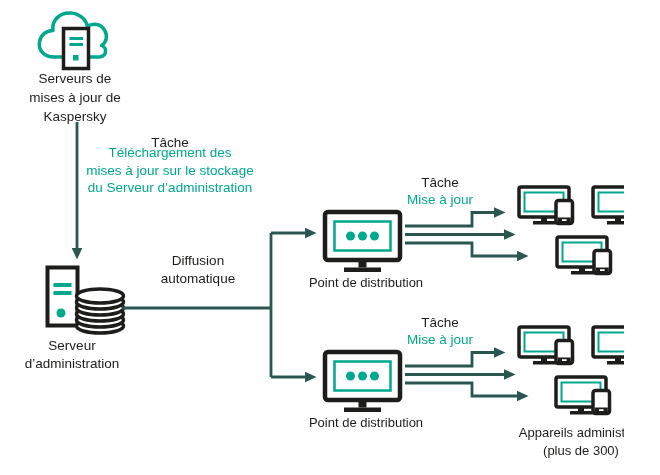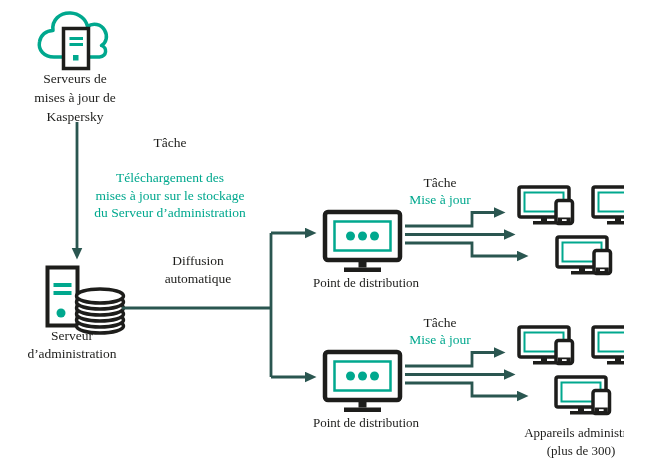--- a/index.html
+++ b/index.html
@@ -4,21 +4,21 @@
 <style>
   :root{
     --teal:#00a88e;
     --dark-line:#2a5650;
     --ink:#1d1d1b;
     --bg:#ffffff;
   }
   html,body{margin:0;padding:0;background:var(--bg);}
   #canvas{
     position:relative;width:624px;height:475px;background:var(--bg);
-    font-family:Liberation Serif, serif;color:var(--ink);overflow:hidden;
+    font-family:Liberation Sans, sans-serif;color:var(--ink);overflow:hidden;
   }
   #gfx{position:absolute;left:0;top:0;}
   .lbl{
     position:absolute;text-align:center;white-space:pre-line;
     font-size:13.5px;line-height:17.5px;color:var(--ink);
   }
   .lbl.big{font-size:13px;line-height:18px;}
   .lbl.teal{color:var(--teal);}
 </style>
 </head>
@@ -113,25 +113,25 @@
     <use href="#device" x="593" y="327"></use>
     <use href="#device" x="556" y="377"></use>
   </svg>
 
   <div class="lbl" style="left:7px;top:69px;width:136px;line-height:19px;">Serveurs de
 mises à jour de
 Kaspersky</div>
 
   <div class="lbl" style="left:110px;top:134px;width:120px;">Tâche</div>
 
-  <div class="lbl teal" style="left:80px;top:169px;width:180px;">Téléchargement des
+  <div class="lbl teal" style="left:80px;top:144px;width:180px;">Téléchargement des
 mises à jour sur le stockage
 du Serveur d’administration</div>
 
-  <div class="lbl" style="left:2px;top:327px;width:140px;">Serveur
+  <div class="lbl" style="left:2px;top:337px;width:140px;">Serveur
 d’administration</div>
 
   <div class="lbl" style="left:138px;top:252px;width:120px;">Diffusion
 automatique</div>
 
   <div class="lbl big" style="left:276px;top:274px;width:180px;">Point de distribution</div>
 
   <div class="lbl" style="left:380px;top:174px;width:120px;">Tâche</div>
 
   <div class="lbl teal" style="left:380px;top:191px;width:120px;">Mise à jour</div>

